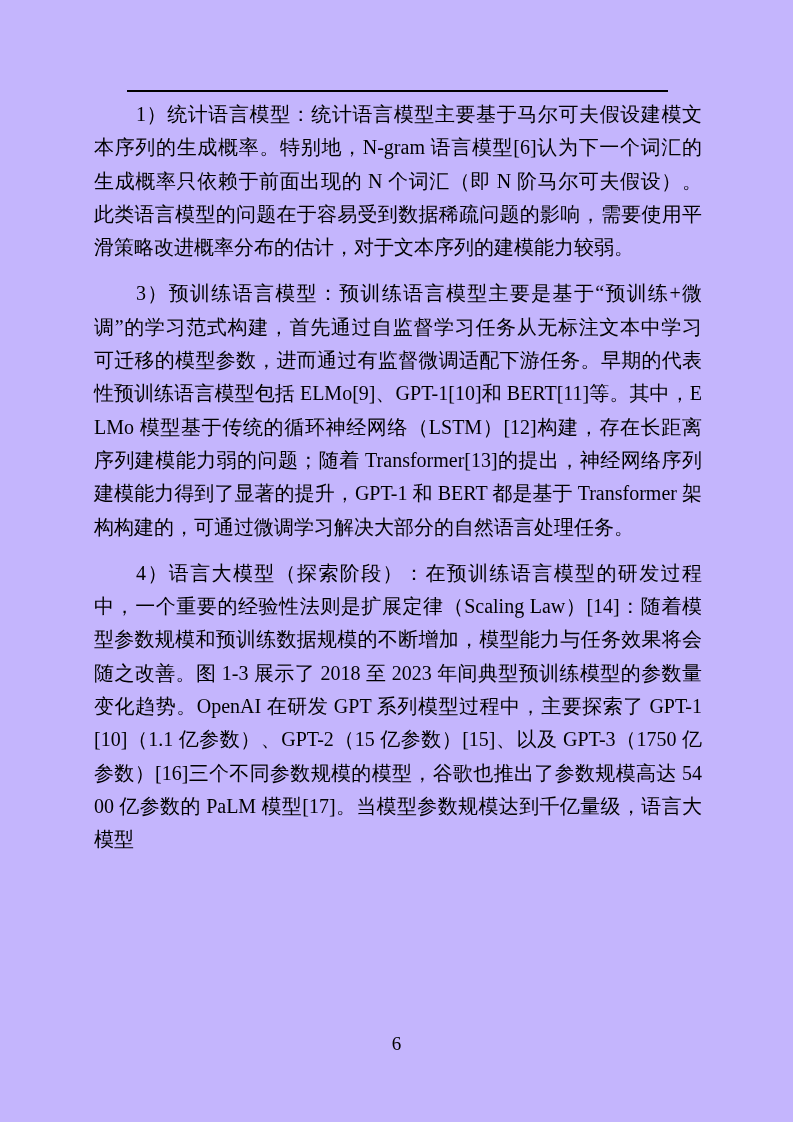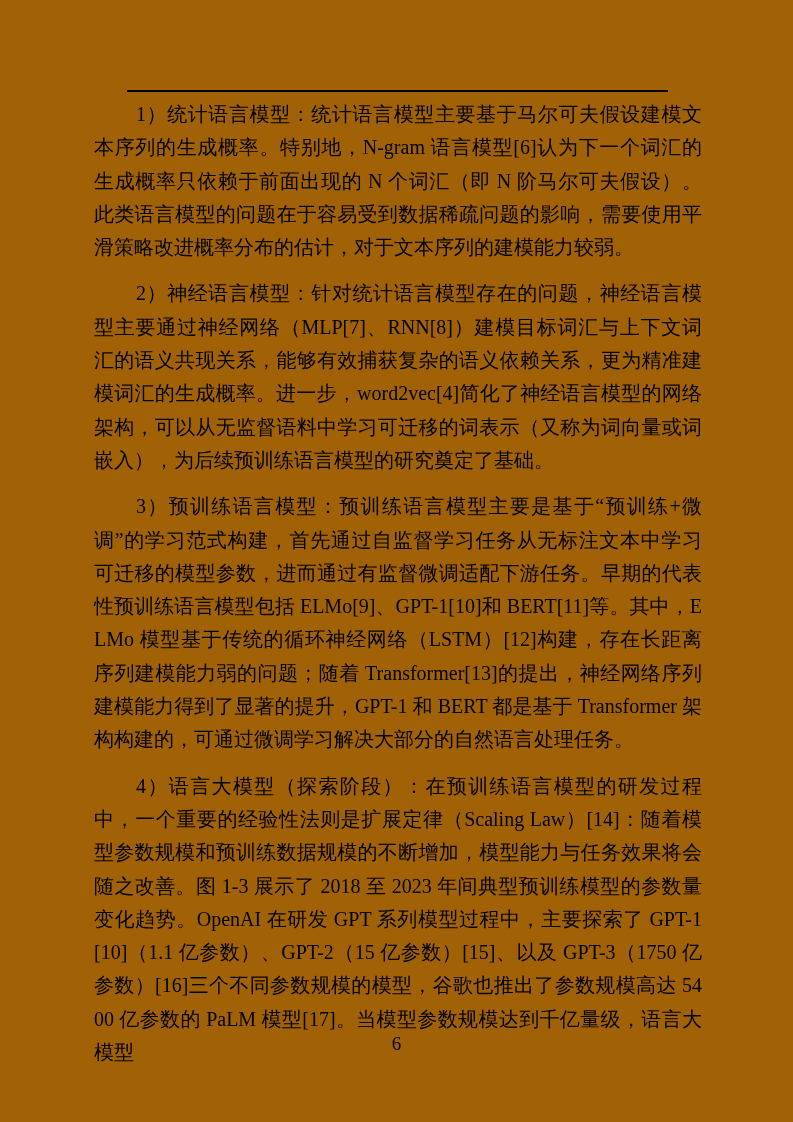--- a/index.html
+++ b/index.html
@@ -4,21 +4,21 @@
 <style>
   html, body {
     margin: 0;
     padding: 0;
     background: #ffffff;
   }
   .page {
     position: relative;
     width: 793px;
     height: 1122px;
-    background: #a16207;
+    background: #c4b5fd;
     overflow: hidden;
     font-family: "Liberation Serif", "DejaVu Serif", serif;
     color: #000000;
   }
   .header-rule {
     position: absolute;
     top: 90px;
     left: 127px;
     width: 541px;
     height: 2px;
@@ -51,19 +51,18 @@
   }
 </style>
 </head>
 <body>
 
 <div class="page">
   <div class="header-rule"></div>
 
   <div class="body-text">
     <p>1）统计语言模型：统计语言模型主要基于马尔可夫假设建模文本序列的生成概率。特别地，N-gram 语言模型[6]认为下一个词汇的生成概率只依赖于前面出现的 N 个词汇（即 N 阶马尔可夫假设）。此类语言模型的问题在于容易受到数据稀疏问题的影响，需要使用平滑策略改进概率分布的估计，对于文本序列的建模能力较弱。</p>
-    <p>2）神经语言模型：针对统计语言模型存在的问题，神经语言模型主要通过神经网络（MLP[7]、RNN[8]）建模目标词汇与上下文词汇的语义共现关系，能够有效捕获复杂的语义依赖关系，更为精准建模词汇的生成概率。进一步，word2vec[4]简化了神经语言模型的网络架构，可以从无监督语料中学习可迁移的词表示（又称为词向量或词嵌入），为后续预训练语言模型的研究奠定了基础。</p>
     <p>3）预训练语言模型：预训练语言模型主要是基于“预训练+微调”的学习范式构建，首先通过自监督学习任务从无标注文本中学习可迁移的模型参数，进而通过有监督微调适配下游任务。早期的代表性预训练语言模型包括 ELMo[9]、GPT-1[10]和 BERT[11]等。其中，ELMo 模型基于传统的循环神经网络（LSTM）[12]构建，存在长距离序列建模能力弱的问题；随着 Transformer[13]的提出，神经网络序列建模能力得到了显著的提升，GPT-1 和 BERT 都是基于 Transformer 架构构建的，可通过微调学习解决大部分的自然语言处理任务。</p>
     <p>4）语言大模型（探索阶段）：在预训练语言模型的研发过程中，一个重要的经验性法则是扩展定律（Scaling Law）[14]：随着模型参数规模和预训练数据规模的不断增加，模型能力与任务效果将会随之改善。图 1-3 展示了 2018 至 2023 年间典型预训练模型的参数量变化趋势。OpenAI 在研发 GPT 系列模型过程中，主要探索了 GPT-1[10]（1.1 亿参数）、GPT-2（15 亿参数）[15]、以及 GPT-3（1750 亿参数）[16]三个不同参数规模的模型，谷歌也推出了参数规模高达 5400 亿参数的 PaLM 模型[17]。当模型参数规模达到千亿量级，语言大模型</p>
   </div>
 
   <div class="page-number">6</div>
 </div>
 
 </body></html>

